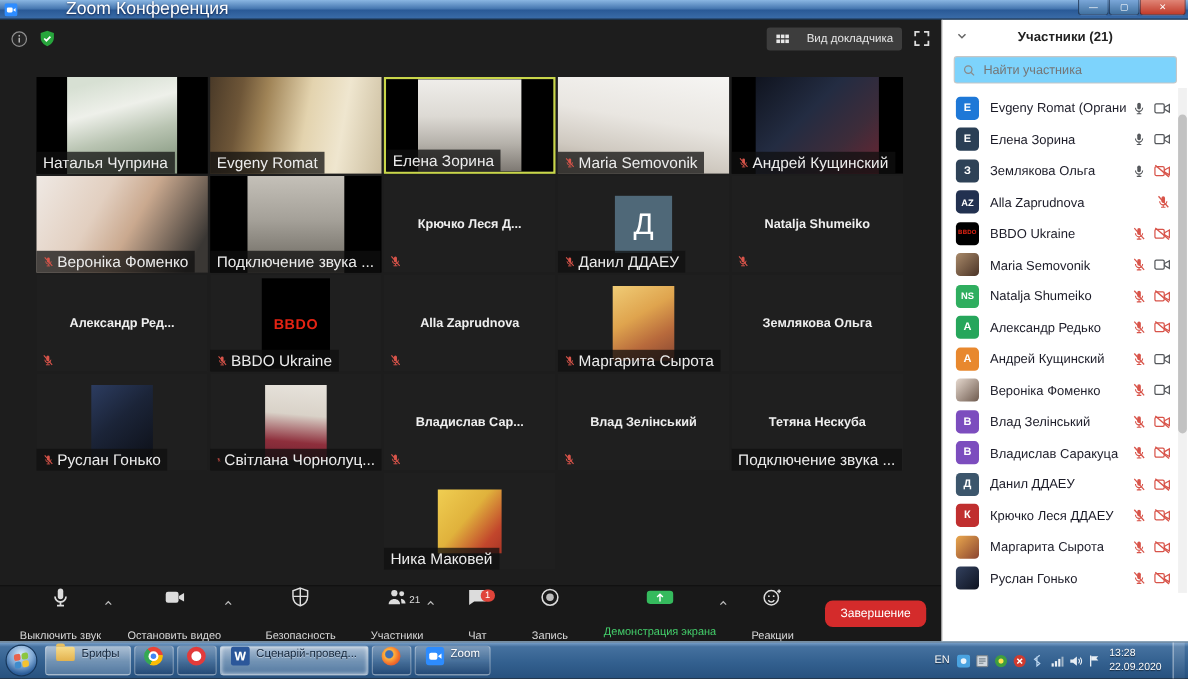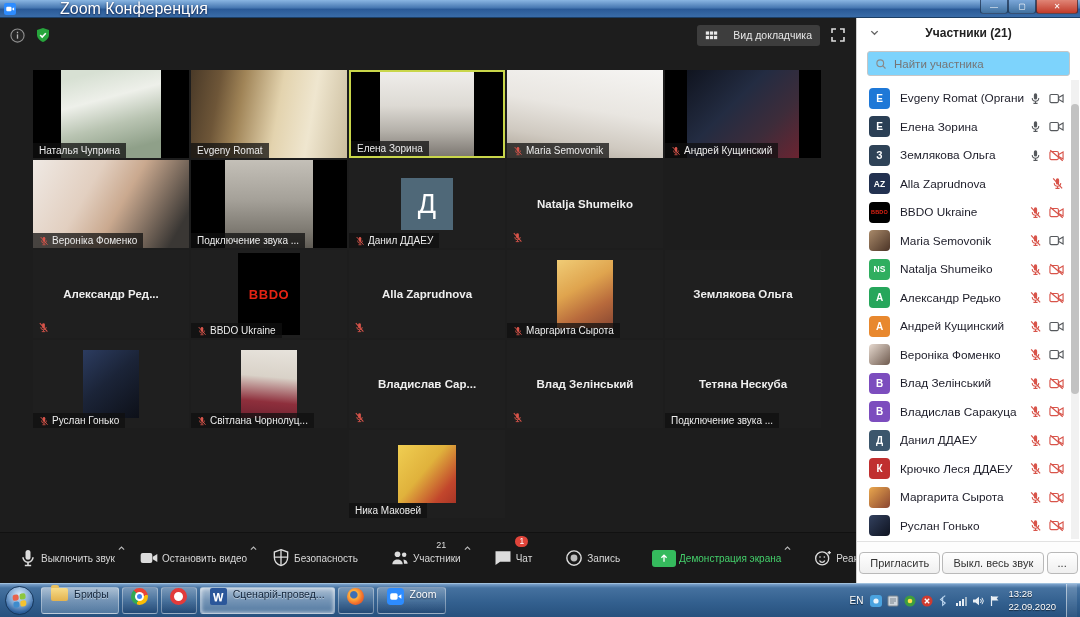--- a/index.html
+++ b/index.html
@@ -51,31 +51,31 @@
   .sq-logo{width:62px;height:82px;background:#000;display:flex;align-items:center;justify-content:center;
     color:#e42313;font-size:13px;font-weight:bold;letter-spacing:.5px;}
   .sq-photo{width:56px;height:68px;}
   .photo-margarita{background:linear-gradient(150deg,#f0cc76 0%,#dfa44e 40%,#b86a3c 70%,#874632 100%);}
   .photo-ruslan{background:linear-gradient(140deg,#2c3c60 0%,#1b2438 45%,#0d1018 100%);}
   .photo-svitlana{background:linear-gradient(185deg,#e7e3dc 0%,#d9d2c8 40%,#8e2f3c 75%,#6e2230 100%);}
   .photo-nika{width:58px;height:58px;background:linear-gradient(130deg,#f0ce52 0%,#e0b23c 45%,#c2462c 80%,#a93526 100%);}
   .cname{position:relative;z-index:2;color:#efefef;font-size:11.5px;font-weight:600;text-align:center;
     padding:0 6px;white-space:nowrap;overflow:hidden;}
   .tlabel{position:absolute;z-index:3;left:0;bottom:0;display:flex;align-items:center;gap:3px;
-    background:rgba(15,15,15,.74);color:#ececec;font-size:10px;padding:2px 6px;max-width:100%;
+    background:rgba(15,15,15,.74);color:#ececec;font-size:14px;padding:2px 6px;max-width:100%;
     white-space:nowrap;overflow:hidden;}
   .corner-mic{position:absolute;z-index:3;left:5px;bottom:5px;}
 
   
   .toolbar{position:absolute;left:0;right:0;bottom:0;height:51px;background:#191919;display:flex;
     align-items:center;border-top:1px solid #111;}
   .tb-left{display:flex;margin-left:6px;}
   .tb-center{display:flex;margin:0 auto;gap:8px;}
-  .tbtn{position:relative;display:flex;flex-direction:row;align-items:center;justify-content:center;
-    gap:3px;color:#d8d8d8;font-size:10px;padding:4px 12px;height:47px;min-width:58px;}
+  .tbtn{position:relative;display:flex;flex-direction:column;align-items:center;justify-content:center;
+    gap:20px;color:#d8d8d8;font-size:10px;padding:4px 12px;height:47px;min-width:58px;}
   .tbtn .tlab{white-space:nowrap;}
   .tbtn.accent .tlab{color:#44d06b;}
   .chev{position:absolute;top:9px;right:1px;width:9px;height:9px;color:#b9b9b9;}
   .count{position:absolute;top:5px;left:calc(50% + 11px);font-size:9px;color:#ddd;}
   .alert{position:absolute;top:1px;left:calc(50% + 3px);background:#e0443a;color:#fff;border-radius:8px;
     font-size:8.5px;padding:1px 4px;line-height:1.1;}
   .share-ic{width:24px;height:17px;background:#35ba5d;border-radius:3px;display:flex;align-items:center;
     justify-content:center;}
   .share-ic svg{width:12px;height:12px;}
   .end-btn{background:#d42b2b;color:#fff;font-size:11px;padding:6px 14px;border-radius:7px;border:none;
@@ -290,20 +290,31 @@
         </div>
         <div class="tile">
           <div class="vfill">
             <div class="vv cam-room"></div>
           </div>
           <div class="tlabel">
             <span>Подключение звука ...</span>
           </div>
         </div>
         <div class="tile">
+          <div class="cname">Крючко Леся Д...</div>
+          <span class="icn corner-mic i11">
+            <svg viewBox="0 0 24 24">
+              <rect x="9" y="2.5" width="6" height="11.5" rx="3" fill="#d8544a"></rect>
+              <path d="M6 11a6 6 0 0 0 12 0" fill="none" stroke="#d8544a" stroke-width="1.9"></path>
+              <path d="M12 17v3.5M8.2 21h7.6" stroke="#d8544a" stroke-width="1.9" fill="none"></path>
+              <path d="M4 2.5L20.5 21" stroke="#d8544a" stroke-width="2.2"></path>
+            </svg>
+          </span>
+        </div>
+        <div class="tile">
           <div class="sq-avatar" style="background: rgb(79, 104, 120);">Д</div>
           <div class="tlabel">
             <span class="icn i10">
               <svg viewBox="0 0 24 24">
                 <rect x="9" y="2.5" width="6" height="11.5" rx="3" fill="#d8544a"></rect>
                 <path d="M6 11a6 6 0 0 0 12 0" fill="none" stroke="#d8544a" stroke-width="1.9"></path>
                 <path d="M12 17v3.5M8.2 21h7.6" stroke="#d8544a" stroke-width="1.9" fill="none"></path>
                 <path d="M4 2.5L20.5 21" stroke="#d8544a" stroke-width="2.2"></path>
               </svg>
             </span>
@@ -888,25 +899,20 @@
               <path d="M15.5 8.5l7-4v11l-7-4z"></path>
               <path d="M2 1.5L22 18.5" stroke-width="2"></path>
             </svg>
           </span>
         </span>
       </li>
     </ul>
   <div class="p-track">
       <div class="p-thumb"></div>
     </div>
-  <div class="p-foot">
-      <button>Пригласить</button>
-      <button>Выкл. весь звук</button>
-      <button>...</button>
-    </div>
 </aside>
 
 <div class="taskbar">
   <div class="orb">
     <div class="orb-c">
       <div class="flag">
           <i></i>
           <i></i>
           <i></i>
           <i></i>

